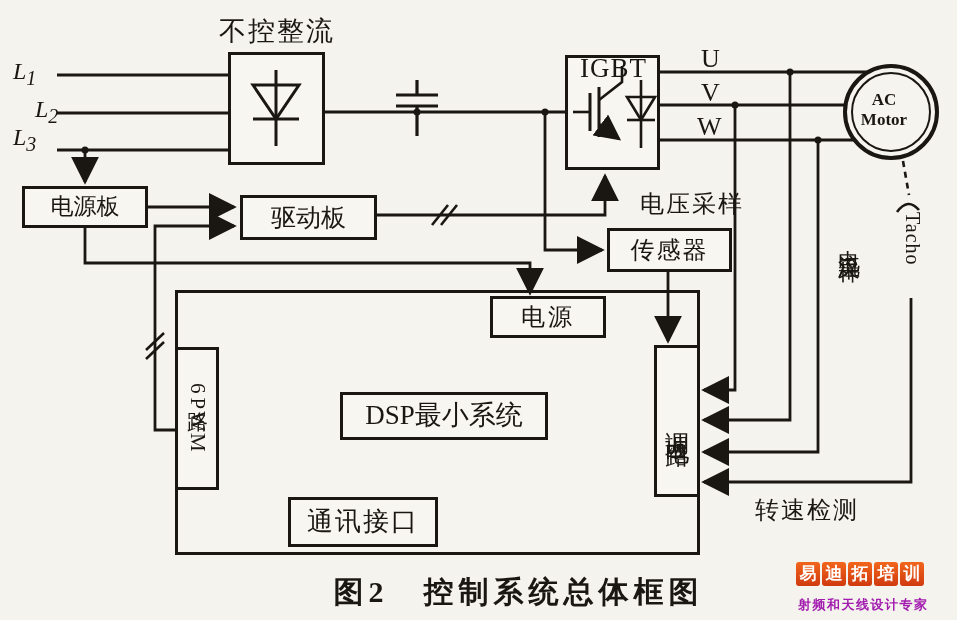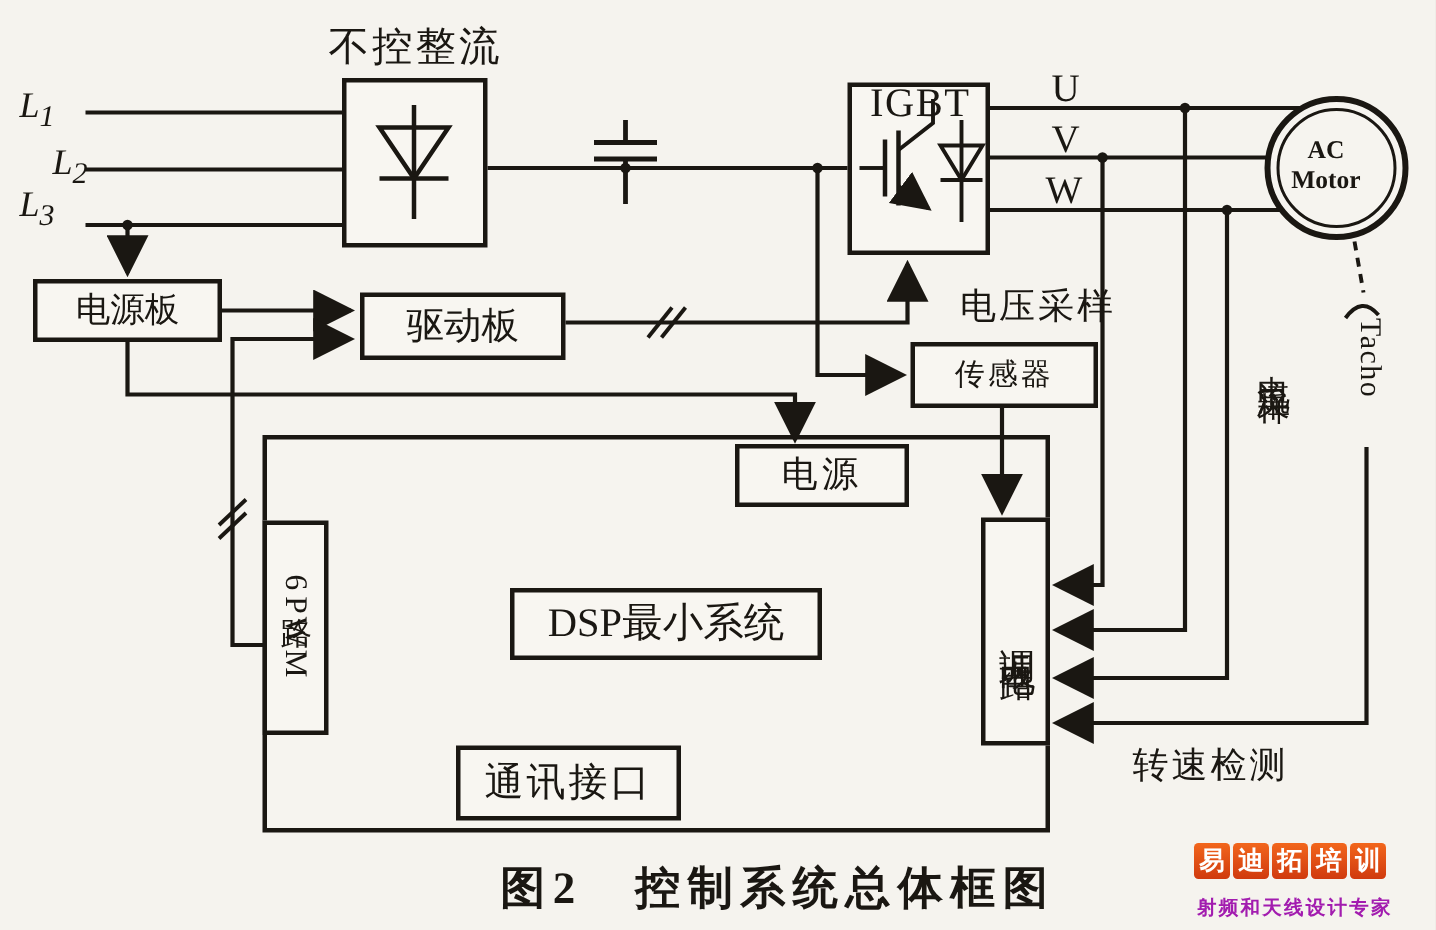--- a/index.html
+++ b/index.html
@@ -63,21 +63,21 @@
   <div class="box" style="left:565px;top:55px;width:95px;height:115px;"></div>
 
   <div class="box" style="left:22px;top:186px;width:126px;height:42px;font-size:23px;">
       <span>电源板</span>
     </div>
 
   <div class="box" style="left:240px;top:195px;width:137px;height:45px;font-size:25px;">
       <span>驱动板</span>
     </div>
 
-  <div class="box" style="left:607px;top:228px;width:125px;height:44px;font-size:20px;letter-spacing:2px;">
+  <div class="box" style="left:607px;top:228px;width:125px;height:44px;font-size:24px;letter-spacing:2px;">
       <span>传感器</span>
     </div>
 
   <div class="box" style="left:175px;top:290px;width:525px;height:265px;background:#f6f4ef;"></div>
 
   <div class="box" style="left:490px;top:296px;width:116px;height:42px;font-size:24px;letter-spacing:3px;">
       <span>电源</span>
     </div>
 
   <div class="box" style="left:175px;top:347px;width:44px;height:143px;font-size:21px;">
@@ -85,21 +85,21 @@
     </div>
 
   <div class="box" style="left:340px;top:392px;width:208px;height:48px;font-size:27px;">
       <span>DSP最小系统</span>
     </div>
 
   <div class="box" style="left:654px;top:345px;width:46px;height:152px;font-size:24px;">
       <span class="vtext">调理电路</span>
     </div>
 
-  <div class="box" style="left:288px;top:497px;width:150px;height:50px;font-size:26px;letter-spacing:2px;margin-left:16px;">
+  <div class="box" style="left:288px;top:497px;width:150px;height:50px;font-size:26px;letter-spacing:2px;">
       <span>通讯接口</span>
     </div>
 
   <div class="motor-text" style="left:849px;top:90px;width:70px;font-size:17px;">
     <div>AC</div>
     <div>Motor</div>
   </div>
 
   <div class="caption" style="left:0;top:572px;font-size:30px;letter-spacing:5px;">图2　控制系统总体框图</div>
 

